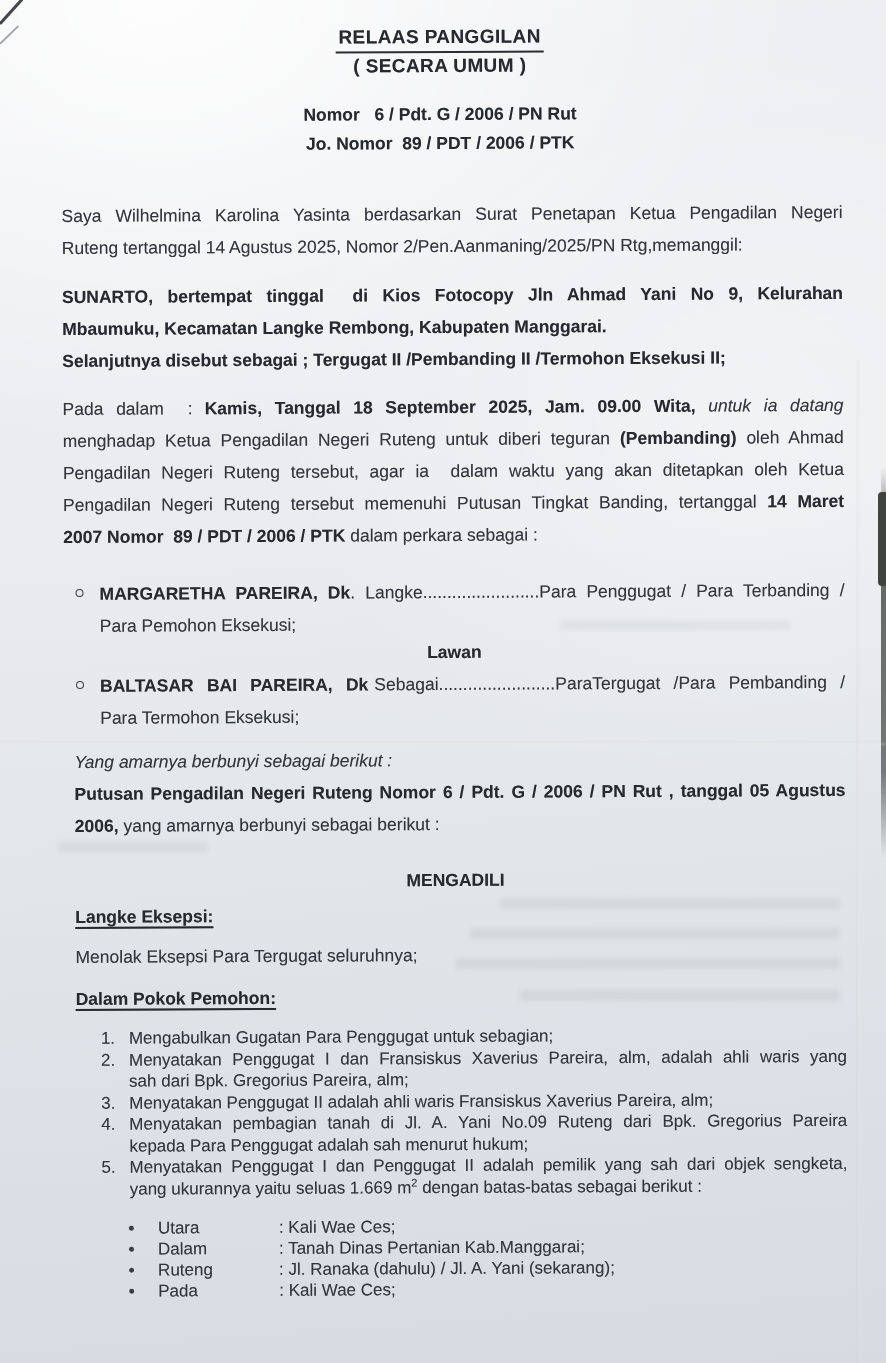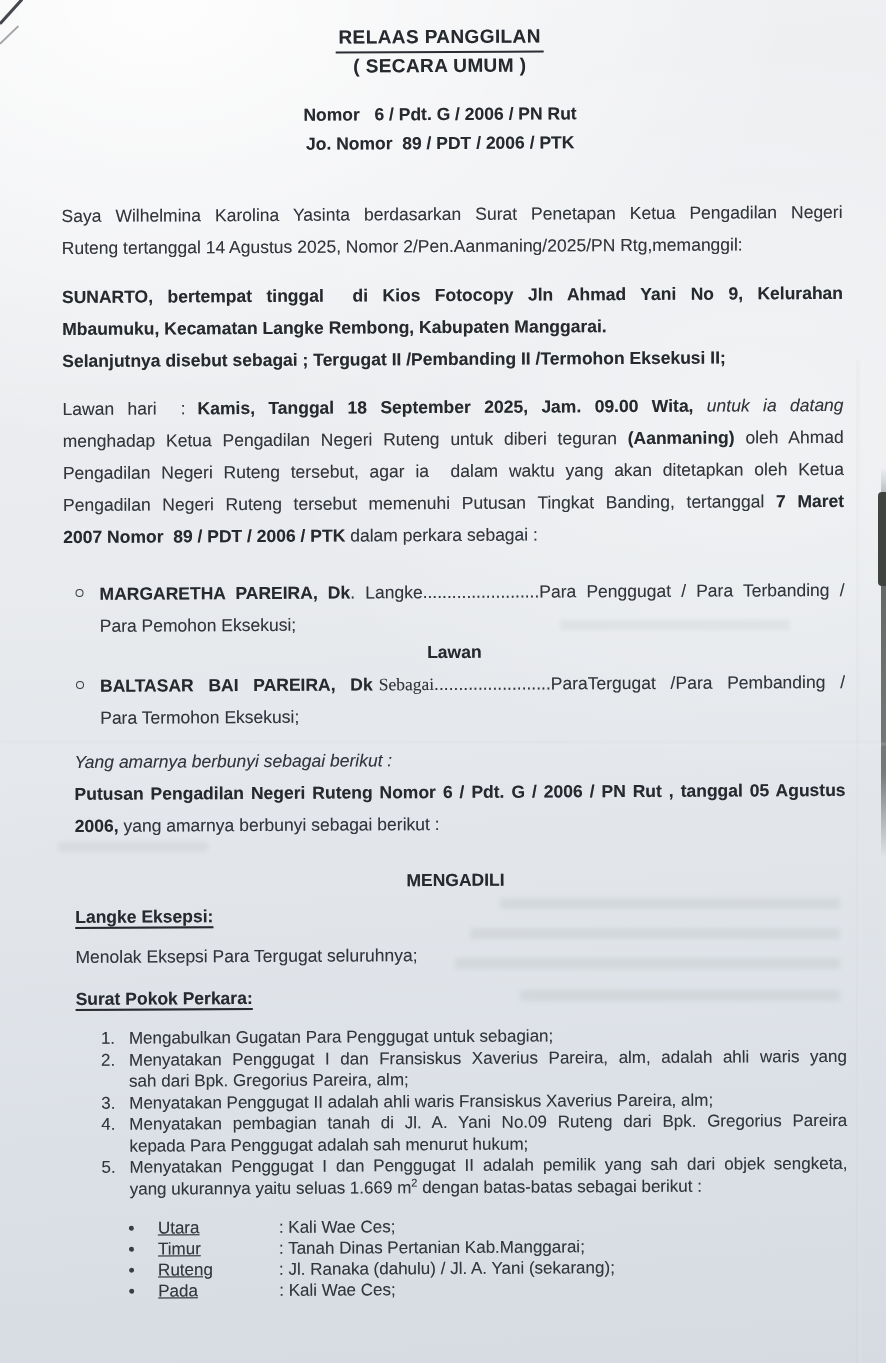--- a/index.html
+++ b/index.html
@@ -46,21 +46,21 @@
   
   .party { left: 64px; width: 781px; padding-left: 36px; }
   .party .bullet-circle {
     position: absolute; left: 12px; top: 11px;
     width: 8px; height: 8px; border: 1.6px solid #3a3d43; border-radius: 50%;
     display: inline-block;
   }
   .m-block { top: 576px; }
   .versus { left: 64px; width: 781px; top: 638px; line-height: 29px; }
   .b-block { top: 668px; }
-  .sebagai-gap { margin-left: 6px; font-family: Liberation Serif, serif; }
+  .sebagai-gap { margin-left: 6px; }
 
   
   .amar-col { left: 74px; width: 771px; }
   .preamble { top: 744px; }
   .putusan { top: 776px; }
   .mengadili { left: 64px; width: 781px; top: 864px; }
   .h-underline { text-decoration: underline; text-decoration-thickness: 2px; text-underline-offset: 4px; }
   .eksepsi-h { top: 899px; }
   .eksepsi-b { top: 939px; }
   .pokok-h { top: 981px; }
@@ -72,21 +72,21 @@
   .li .litext { flex: 1 1 auto; min-width: 0; }
   sup.sq { font-size: 11px; vertical-align: super; line-height: 0; }
 
   
   .blist { left: 64px; width: 781px; top: 1216px; font-size: 17px; line-height: 21px; }
   .brow { position: relative; padding-left: 91px; }
   .brow .dot {
     position: absolute; left: 62px; top: 8px;
     width: 5px; height: 5px; background: #3a3d43; border-radius: 50%;
   }
-  .brow .blabel { display: inline-block; width: 121px; text-decoration: underline; }
+  .brow .blabel { display: inline-block; width: 121px; }
 
   
   .artifact { position: absolute; pointer-events: none; }
   .staple-mark {
     left: -6px; top: 10px; width: 34px; height: 2.6px;
     background: #44484e; transform: rotate(-48deg); border-radius: 2px;
   }
   .staple-mark2 {
     left: -4px; top: 34px; width: 26px; height: 1.6px;
     background: rgba(90,95,102,0.55); transform: rotate(-44deg); border-radius: 2px;
@@ -139,24 +139,24 @@
       <div>Ruteng tertanggal 14 Agustus 2025, Nomor 2/Pen.Aanmaning/2025/PN Rtg,memanggil:</div>
     </div>
 
     <div class="abs col p2 b">
       <div class="jline">SUNARTO, bertempat tinggal &nbsp;di Kios Fotocopy Jln Ahmad Yani No 9, Kelurahan</div>
       <div>Mbaumuku, Kecamatan Langke Rembong, Kabupaten Manggarai.</div>
       <div>Selanjutnya disebut sebagai ; Tergugat II /Pembanding II /Termohon Eksekusi II;</div>
     </div>
 
     <div class="abs col p3">
-      <div class="jline"><span>Lawan hari</span><span class="colon-gap">:</span><span class="b">Kamis, Tanggal 18 September 2025, Jam. 09.00 Wita,</span> <span class="i">untuk ia datang</span></div>
-      <div class="jline"><span>menghadap Ketua Pengadilan Negeri Ruteng untuk diberi teguran </span><span class="b">(Aanmaning)</span><span> oleh Ahmad</span></div>
+      <div class="jline"><span>Pada dalam</span><span class="colon-gap">:</span><span class="b">Kamis, Tanggal 18 September 2025, Jam. 09.00 Wita,</span> <span class="i">untuk ia datang</span></div>
+      <div class="jline"><span>menghadap Ketua Pengadilan Negeri Ruteng untuk diberi teguran </span><span class="b">(Pembanding)</span><span> oleh Ahmad</span></div>
       <div class="jline">Pengadilan Negeri Ruteng tersebut, agar ia &nbsp;dalam waktu yang akan ditetapkan oleh Ketua</div>
-      <div class="jline"><span>Pengadilan Negeri Ruteng tersebut memenuhi Putusan Tingkat Banding, tertanggal </span><span class="b">7 Maret</span></div>
+      <div class="jline"><span>Pengadilan Negeri Ruteng tersebut memenuhi Putusan Tingkat Banding, tertanggal </span><span class="b">14 Maret</span></div>
       <div><span class="b">2007 Nomor &nbsp;89 / PDT / 2006 / PTK</span><span> dalam perkara sebagai :</span></div>
     </div>
 
     <div class="abs party m-block">
       <span class="bullet-circle"></span>
       <div class="jline"><span class="b">MARGARETHA PAREIRA, Dk</span><span>. Langke</span><span>........................</span><span>Para Penggugat / Para Terbanding /</span></div>
       <div>Para Pemohon Eksekusi;</div>
     </div>
 
     <div class="abs versus center b">Lawan</div>
@@ -172,21 +172,21 @@
     <div class="abs amar-col putusan">
       <div class="jline b">Putusan Pengadilan Negeri Ruteng Nomor 6 / Pdt. G / 2006 / PN Rut , tanggal 05 Agustus</div>
       <div><span class="b">2006,</span><span> yang amarnya berbunyi sebagai berikut :</span></div>
     </div>
 
     <div class="abs mengadili center b">MENGADILI</div>
 
     <div class="abs amar-col eksepsi-h"><span class="b h-underline">Langke Eksepsi:</span></div>
     <div class="abs amar-col eksepsi-b">Menolak Eksepsi Para Tergugat seluruhnya;</div>
 
-    <div class="abs amar-col pokok-h"><span class="b h-underline">Surat Pokok Perkara:</span></div>
+    <div class="abs amar-col pokok-h"><span class="b h-underline">Dalam Pokok Pemohon:</span></div>
 
     <div class="abs vlist">
       <div class="li">
         <span class="num">1.</span>
         <div class="litext">Mengabulkan Gugatan Para Penggugat untuk sebagian;</div>
       </div>
       <div class="li">
         <span class="num">2.</span>
         <div class="litext">
           <div class="jline">Menyatakan Penggugat I dan Fransiskus Xaverius Pareira, alm, adalah ahli waris yang</div>
@@ -213,21 +213,21 @@
       </div>
     </div>
 
     <div class="abs blist">
       <div class="brow">
         <span class="dot"></span>
         <span class="blabel">Utara</span><span>: Kali Wae Ces;</span>
       </div>
       <div class="brow">
         <span class="dot"></span>
-        <span class="blabel">Timur</span><span>: Tanah Dinas Pertanian Kab.Manggarai;</span>
+        <span class="blabel">Dalam</span><span>: Tanah Dinas Pertanian Kab.Manggarai;</span>
       </div>
       <div class="brow">
         <span class="dot"></span>
         <span class="blabel">Ruteng</span><span>: Jl. Ranaka (dahulu) / Jl. A. Yani (sekarang);</span>
       </div>
       <div class="brow">
         <span class="dot"></span>
         <span class="blabel">Pada</span><span>: Kali Wae Ces;</span>
       </div>
     </div>

